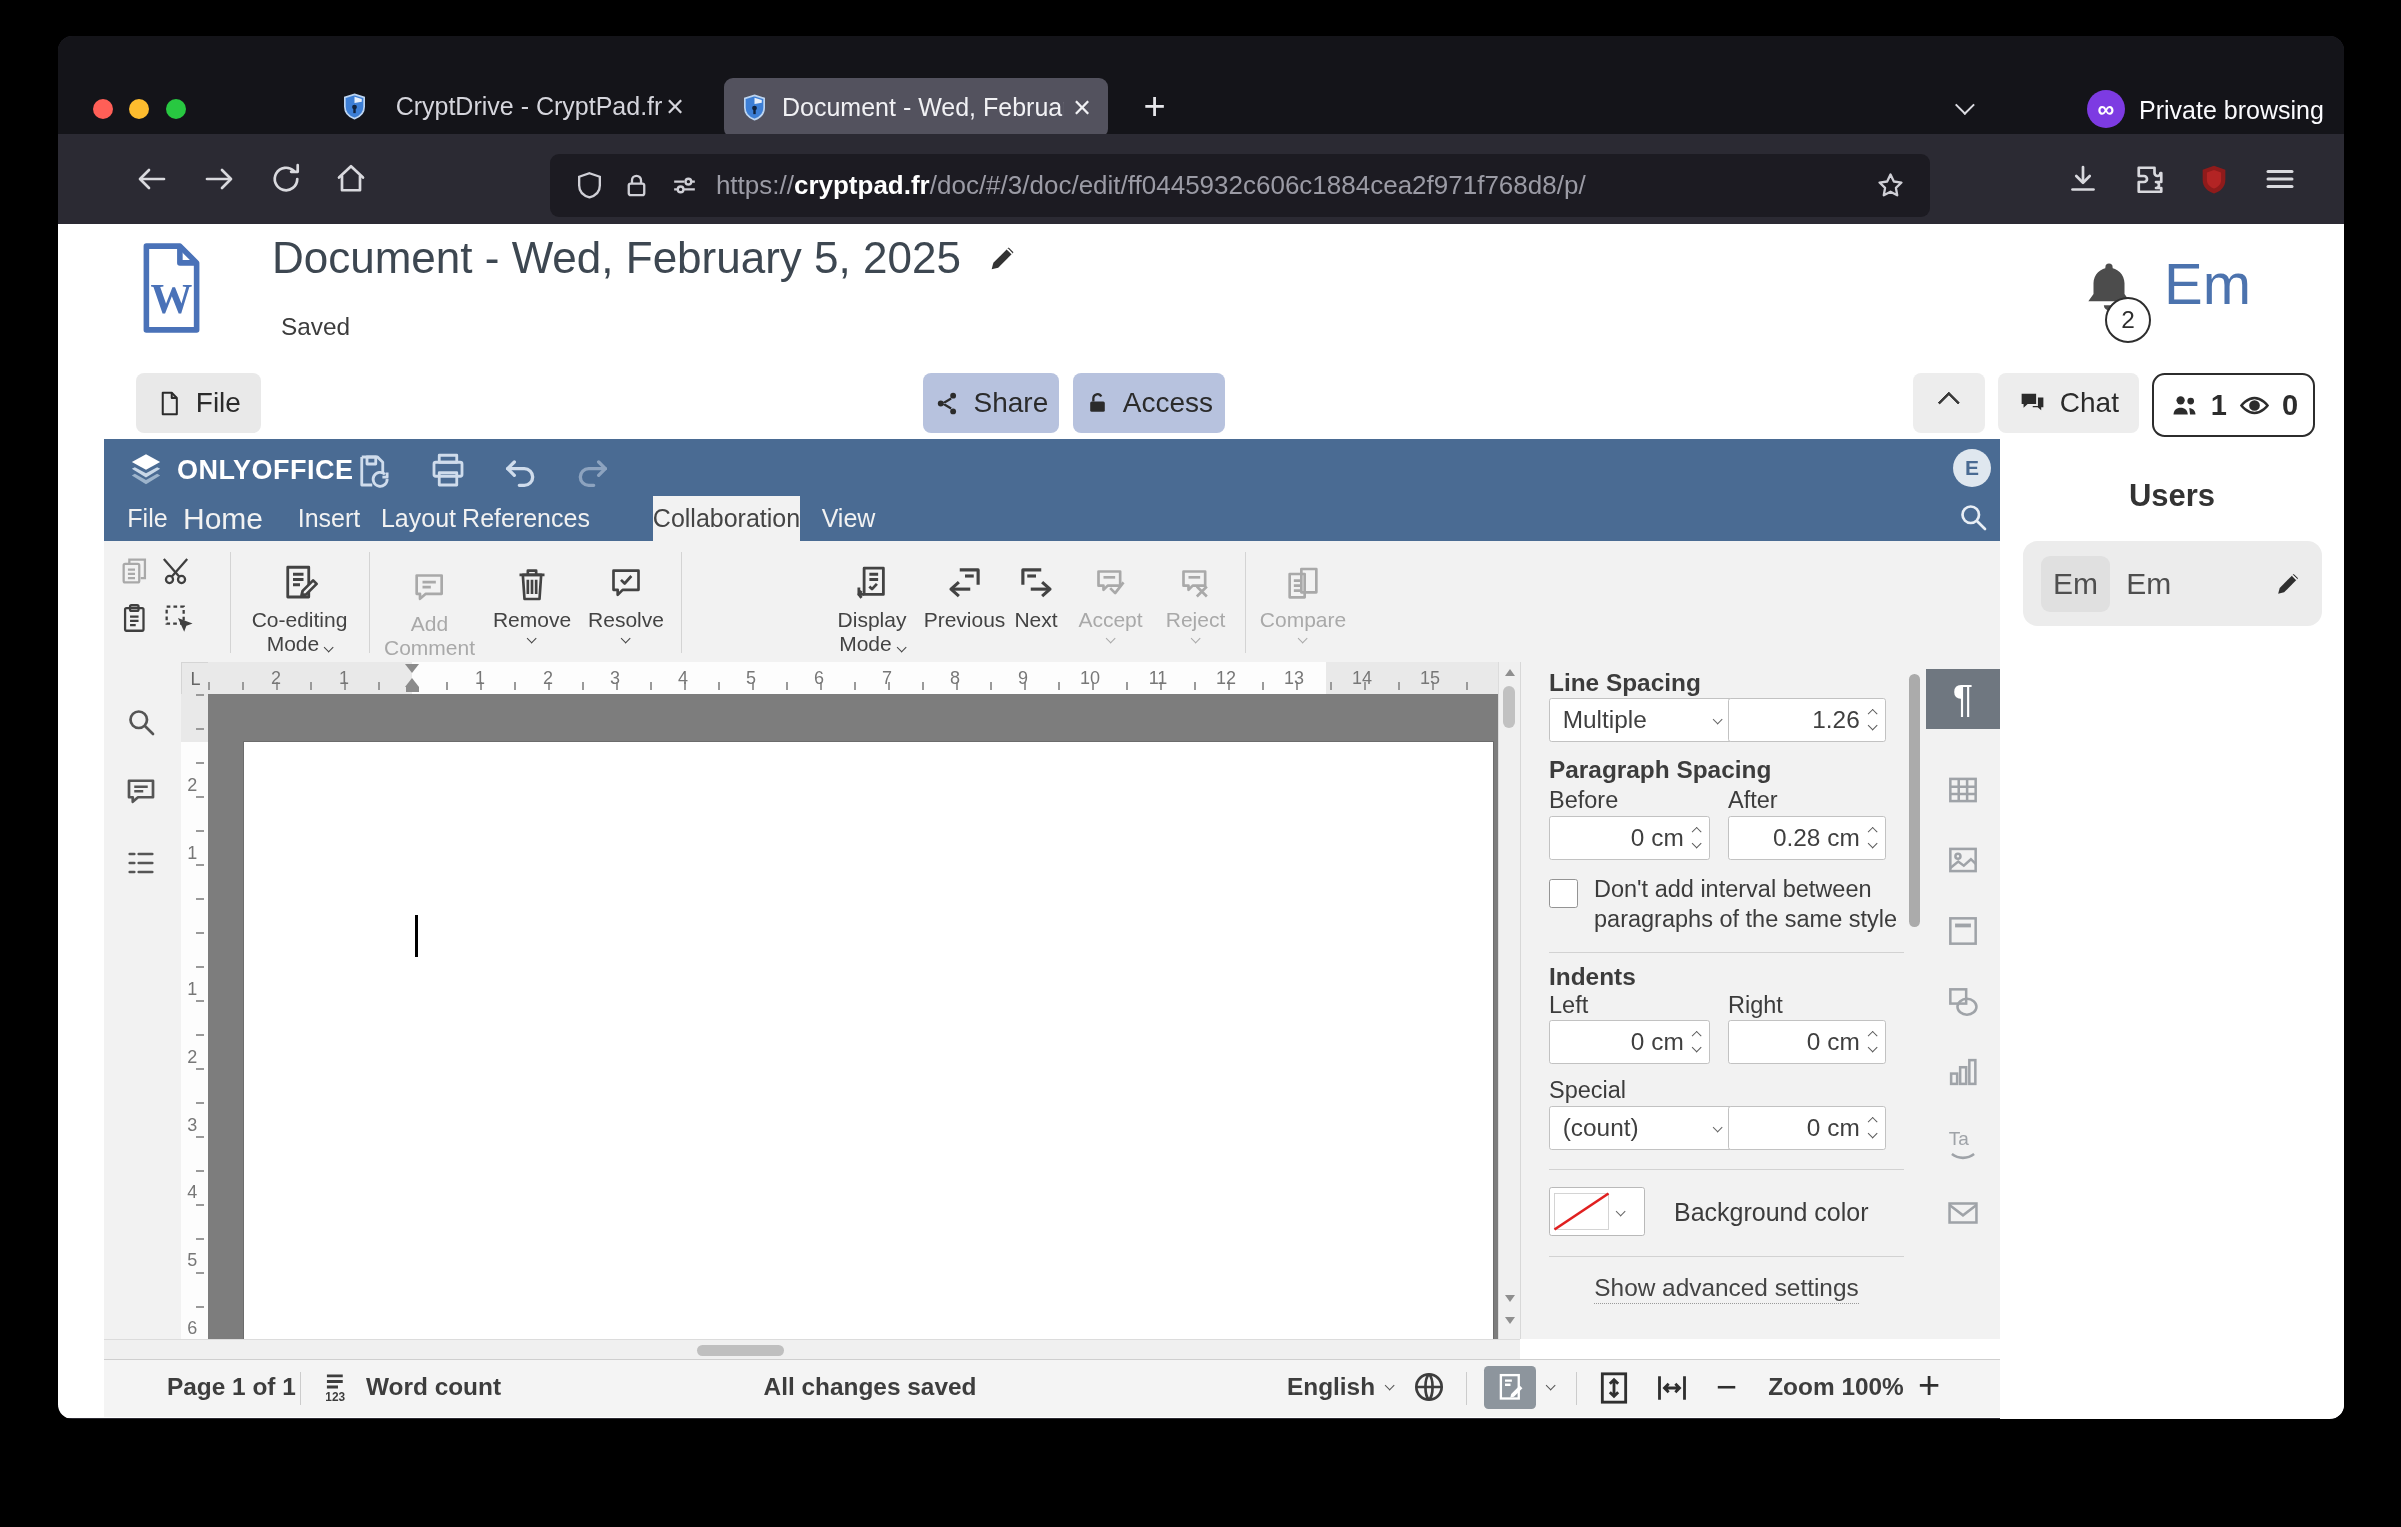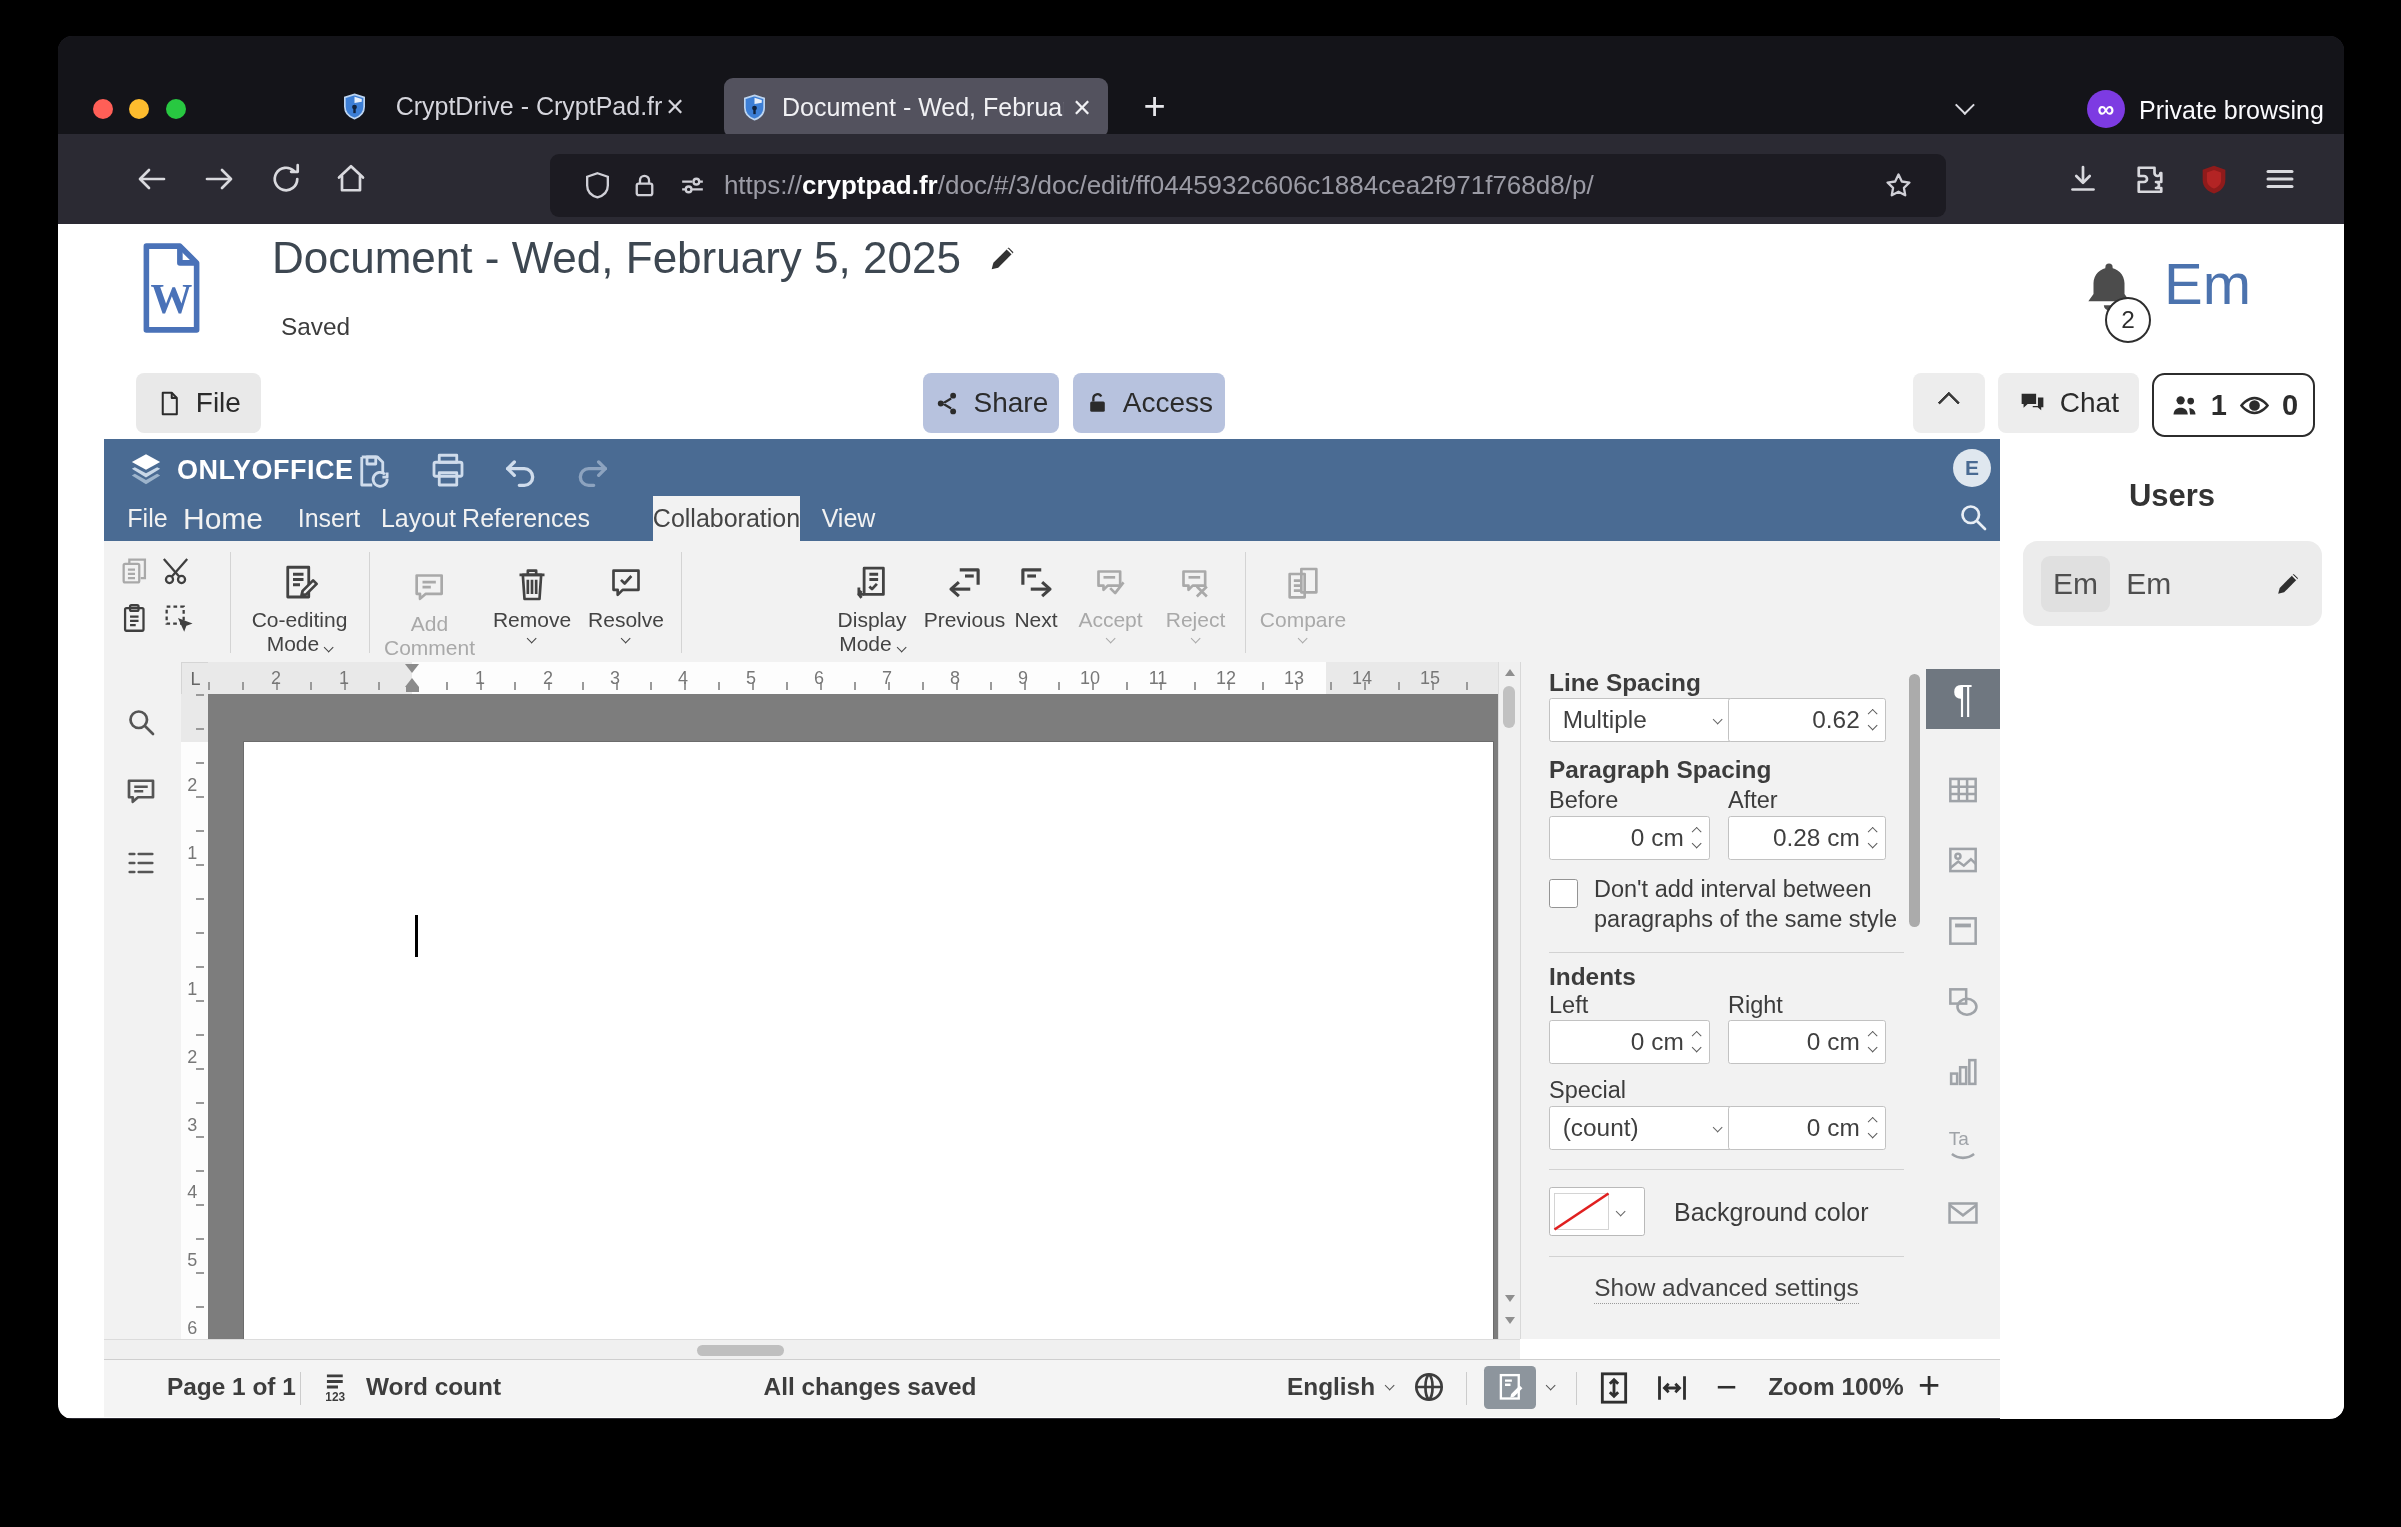--- a/index.html
+++ b/index.html
@@ -103,21 +103,21 @@
         <path d="M19.8 2.8v4.4h-4.4"></path>
       </svg>
     </span>
   <span class="ab" style="left:275px;top:125px;color:#d9d9de;">
     <svg width="36" height="36" viewBox="0 0 24 24" fill="none" stroke="currentColor" stroke-width="1.8" stroke-linecap="round" stroke-linejoin="round">
         <path d="M4 11l8-7.5L20 11"></path>
         <path d="M6 10v9.5h12V10"></path>
       </svg>
     </span>
 
-  <div class="ab" style="left:492px;top:118px;width:1332px;height:63px;background:#1c1b22;border-radius:9px;display:flex;align-items:center;padding:0 32px;gap:16.3px;">
+  <div class="ab" style="left:492px;top:118px;width:1332px;height:63px;background:#1c1b22;border-radius:9px;display:flex;align-items:center;padding:0 24px;gap:16.3px;">
     <span style="color:#cfcfd6;">
       <svg width="31" height="31" viewBox="0 0 24 24" fill="none" stroke="currentColor" stroke-width="1.8">
           <path d="M12 2.5l8 2.7V12c0 5-3.4 7.9-8 9.2C7.4 19.9 4 17 4 12V5.2z"></path>
         </svg>
       </span>
     <span style="color:#cfcfd6;">
       <svg width="31" height="31" viewBox="0 0 24 24" fill="none" stroke="currentColor" stroke-width="1.8">
           <rect x="6" y="10.5" width="12" height="9" rx="1.5"></rect>
           <path d="M8.5 10.5V8a3.5 3.5 0 0 1 7 0v2.5"></path>
         </svg>
@@ -543,21 +543,21 @@
   </div>
 
   <div class="ab" style="left:1462px;top:626px;width:480px;height:677px;background:#f2f2f2;border-left:0.9px solid #d8d8d8;"></div>
 
   <span class="ab ptitle" style="left:1491px;top:633px;">Line Spacing</span>
   <div class="sel ab" style="left:1491px;top:662px;width:159px;justify-content:space-between;">
     <span>Multiple</span>
     <span class="chv d s" style="color:#666;"></span>
   </div>
   <div class="inp ab" style="left:1670px;top:662px;width:156px;">
-    <span class="val">0.62</span>
+    <span class="val">1.26</span>
     <span class="spin">
         <i class="chv u s"></i>
         <i class="chv d s"></i>
       </span>
   </div>
 
   <span class="ab ptitle" style="left:1491px;top:720px;">Paragraph Spacing</span>
   <span class="ab plab" style="left:1491px;top:751px;">Before</span>
   <span class="ab plab" style="left:1670px;top:751px;">After</span>
   <div class="inp ab" style="left:1491px;top:780px;width:159px;">

